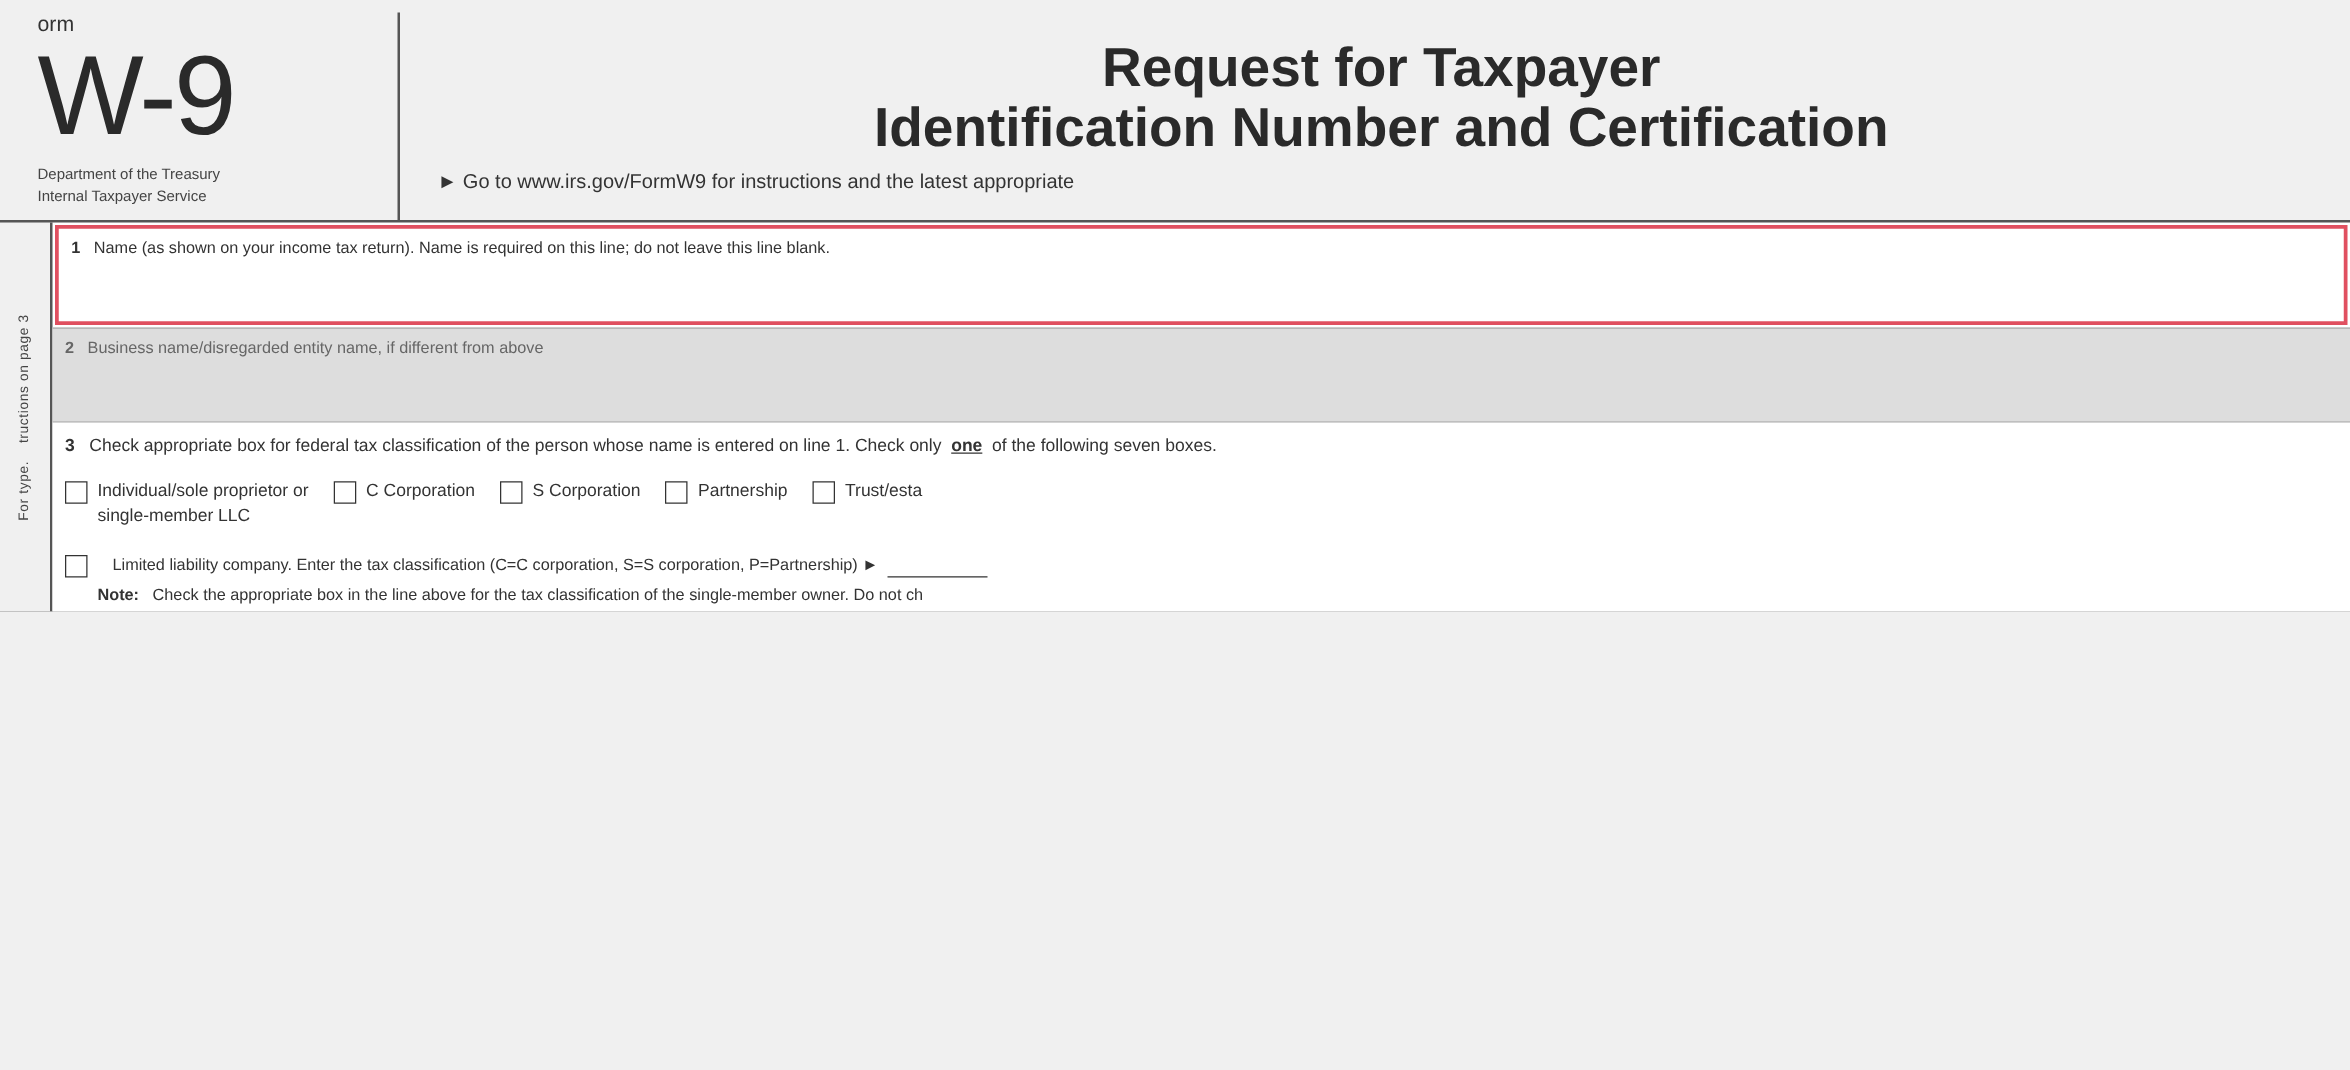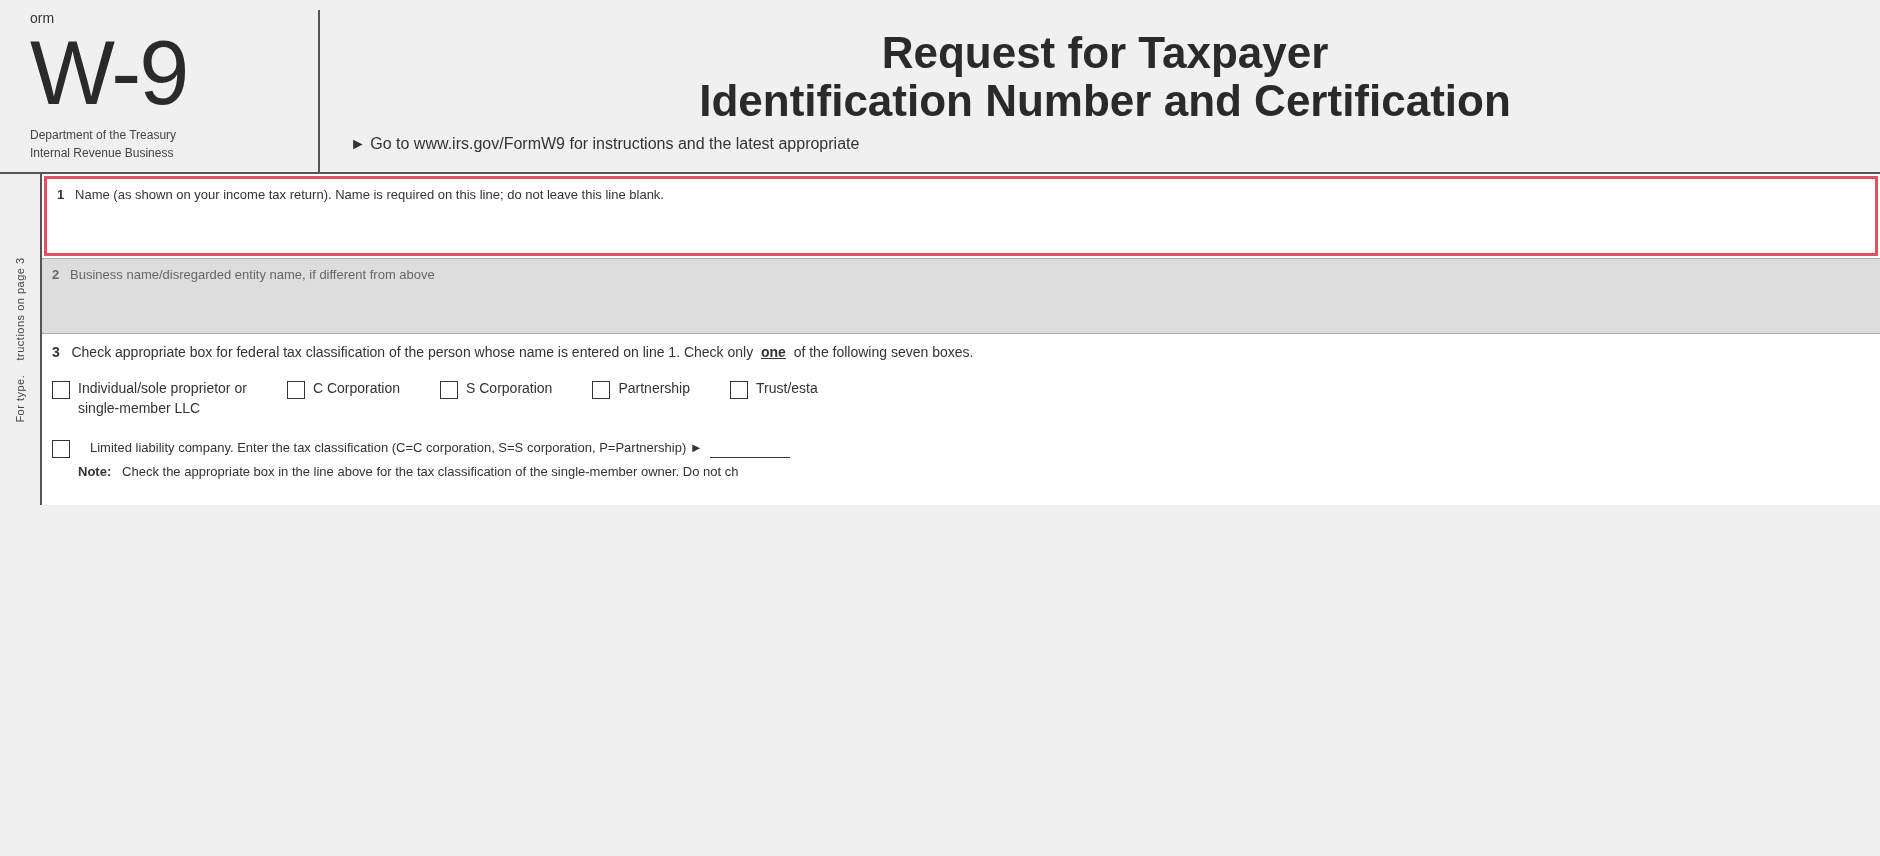--- a/index.html
+++ b/index.html
@@ -31,21 +31,21 @@
     .header-left {
       display: flex;
       flex-direction: column;
       align-items: flex-start;
       padding: 0 20px 10px 30px;
       min-width: 320px;
       border-right: 2px solid #555;
     }
 
     .form-label {
-      font-size: 14px;
+      font-size: 17px;
       color: #333;
       margin-bottom: 2px;
     }
 
     .form-number {
       font-size: 90px;
       font-weight: 400;
       color: #2a2a2a;
       line-height: 1;
       letter-spacing: -2px;
@@ -138,40 +138,40 @@
     }
 
     .field-2-label {
       font-size: 13px;
       color: #666;
     }
 
     
     .field-3 {
       border-top: 1.5px solid #aaa;
-      padding: 8px 10px 26px 10px;
+      padding: 8px 10px 6px 10px;
       background: #fff;
     }
 
     .field-3-title {
       font-size: 14px;
       color: #333;
       margin-bottom: 16px;
       line-height: 1.5;
     }
 
     .field-3-title strong {
       font-weight: 900;
       text-decoration: underline;
     }
 
     .checkboxes-row {
       display: flex;
       align-items: flex-start;
-      gap: 40px;
+      gap: 20px;
       margin-bottom: 20px;
       flex-wrap: nowrap;
     }
 
     .checkbox-item {
       display: flex;
       align-items: flex-start;
       gap: 8px;
     }
 
@@ -215,21 +215,21 @@
 <body>
 
 <div class="page">
 
   <div class="header">
     <div class="header-left">
       <span class="form-label">orm</span>
       <span class="form-number">W-9</span>
       <div class="dept-info">
         <div>Department of the Treasury</div>
-        <div>Internal Revenue Business</div>
+        <div>Internal Taxpayer Service</div>
       </div>
     </div>
     <div class="header-right">
       <div class="form-title-main">
         <div>Request for Taxpayer</div>
         <div><span class="bold">Identification Number and Certification</span></div>
       </div>
       <div class="form-instruction">
         <span>► Go to www.irs.gov/FormW9 for instructions and the latest appropriate</span>
       </div>

